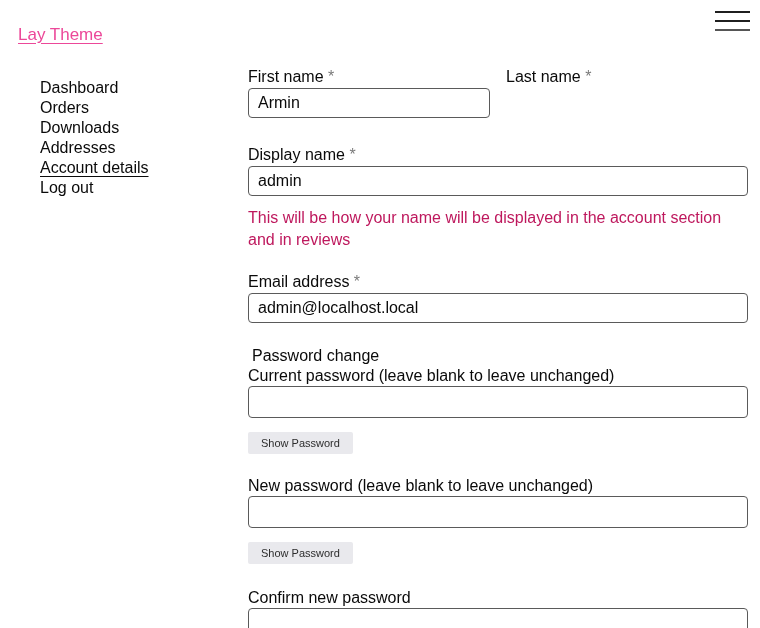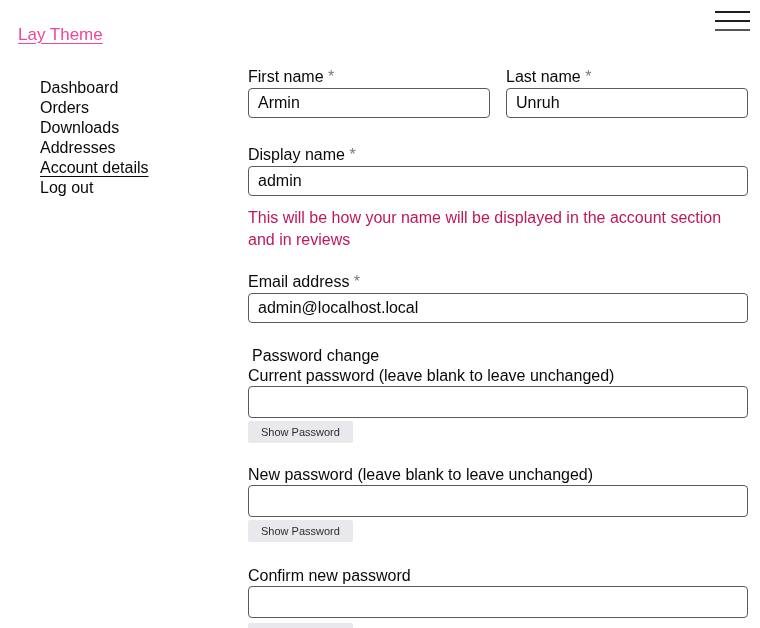--- a/index.html
+++ b/index.html
@@ -87,21 +87,21 @@
   .password-section { margin-top: 23px; }
   .password-section .section-title {
     font-size: 16px; line-height: 20px;
     padding-left: 4px;
     color: #0a0a0a;
   }
   .password-section .field-label { line-height: 20px; }
   input.password-input { height: 32px; }
   button.show-password {
     display: inline-block;
-    margin-top: 3px;
+    margin-top: 14px;
     background: #e9e9ed;
     color: #2d2d2d;
     border: none;
     border-radius: 2px;
     font-family: "Liberation Sans", sans-serif;
     font-size: 11px;
     line-height: 12px;
     padding: 5px 13px;
     cursor: pointer;
   }
@@ -133,21 +133,20 @@
 
   <div class="names-row">
     <div class="col">
       <label class="field-label"><span>First name</span>
         <span class="req">*</span></label>
       <input class="text-input" type="text" value="Armin" style="">
     </div>
     <div class="col">
       <label class="field-label"><span>Last name</span>
         <span class="req">*</span></label>
-      <input class="text-input" type="text" value="Unruh" style="">
     </div>
   </div>
 
   <div class="group-display">
     <label class="field-label"><span>Display name</span>
       <span class="req">*</span></label>
     <input class="text-input" type="text" value="admin" style="">
     <div class="help-text">This will be how your name will be displayed in the account section and in reviews</div>
   </div>
 

